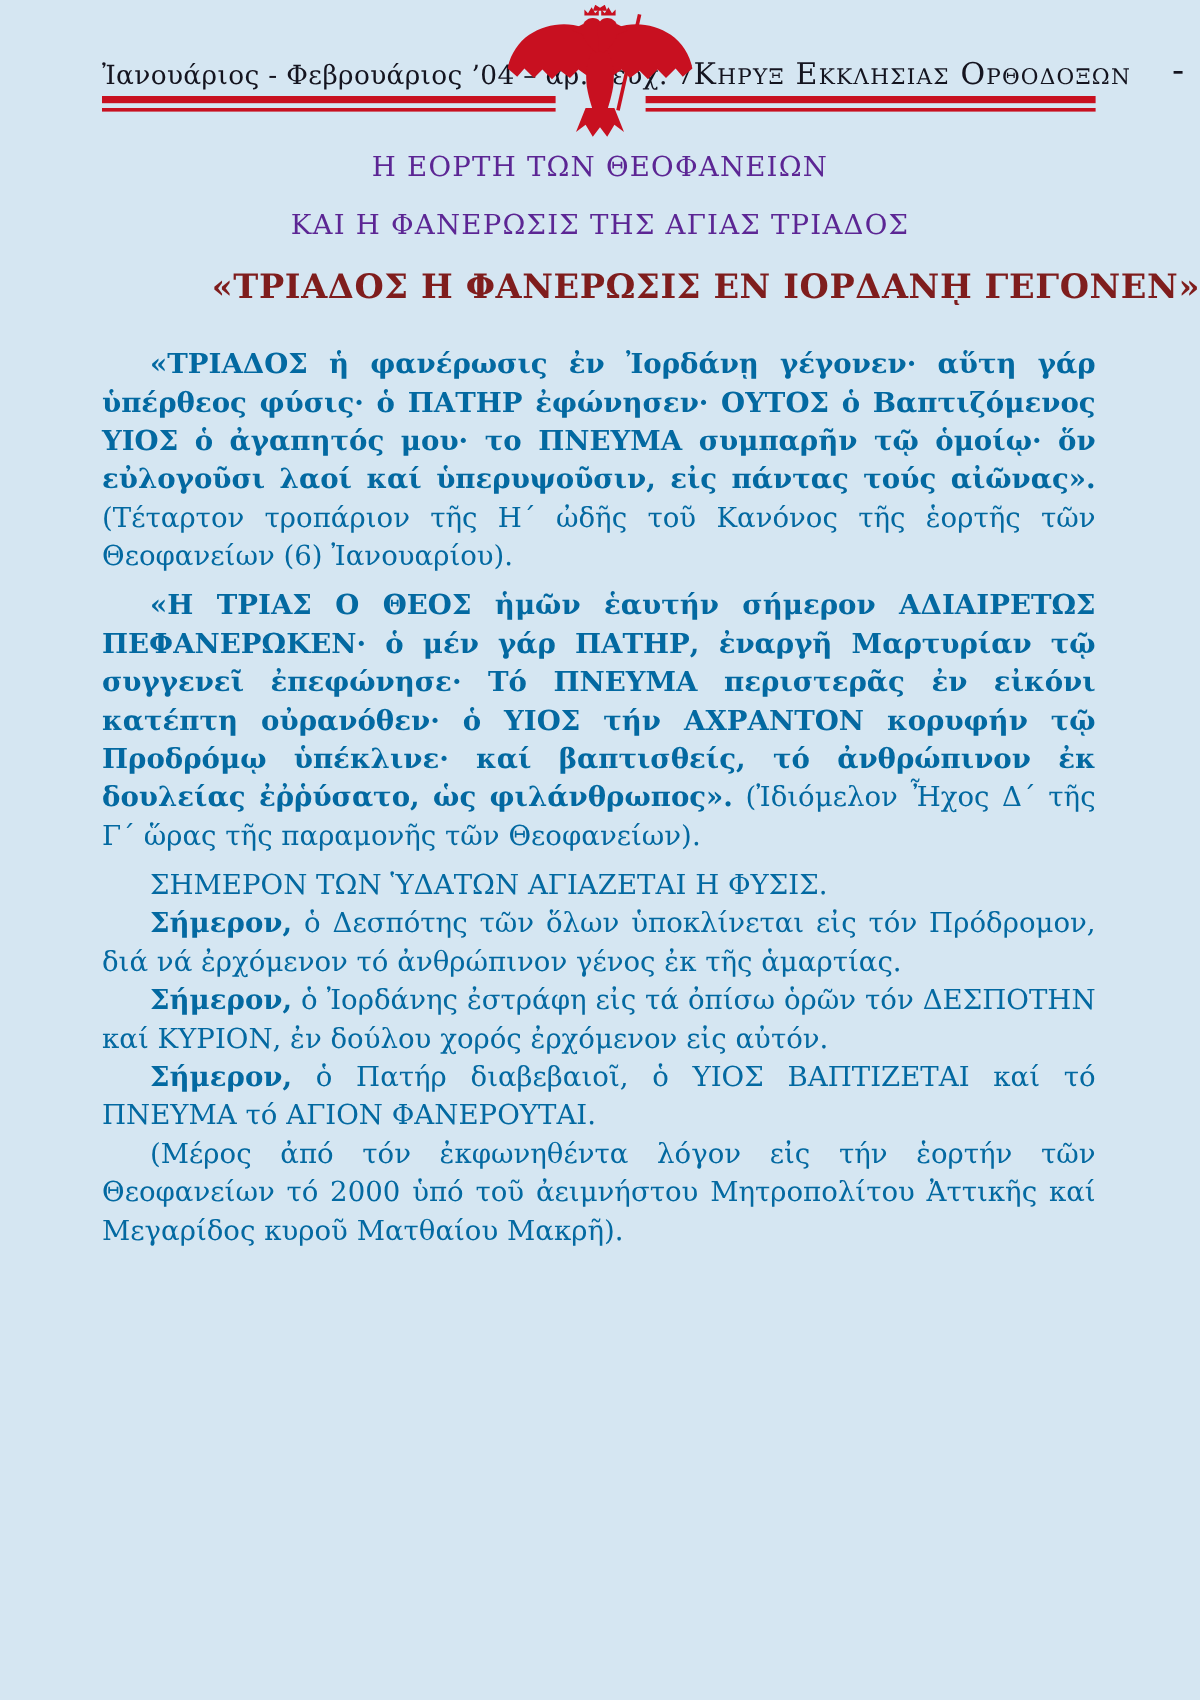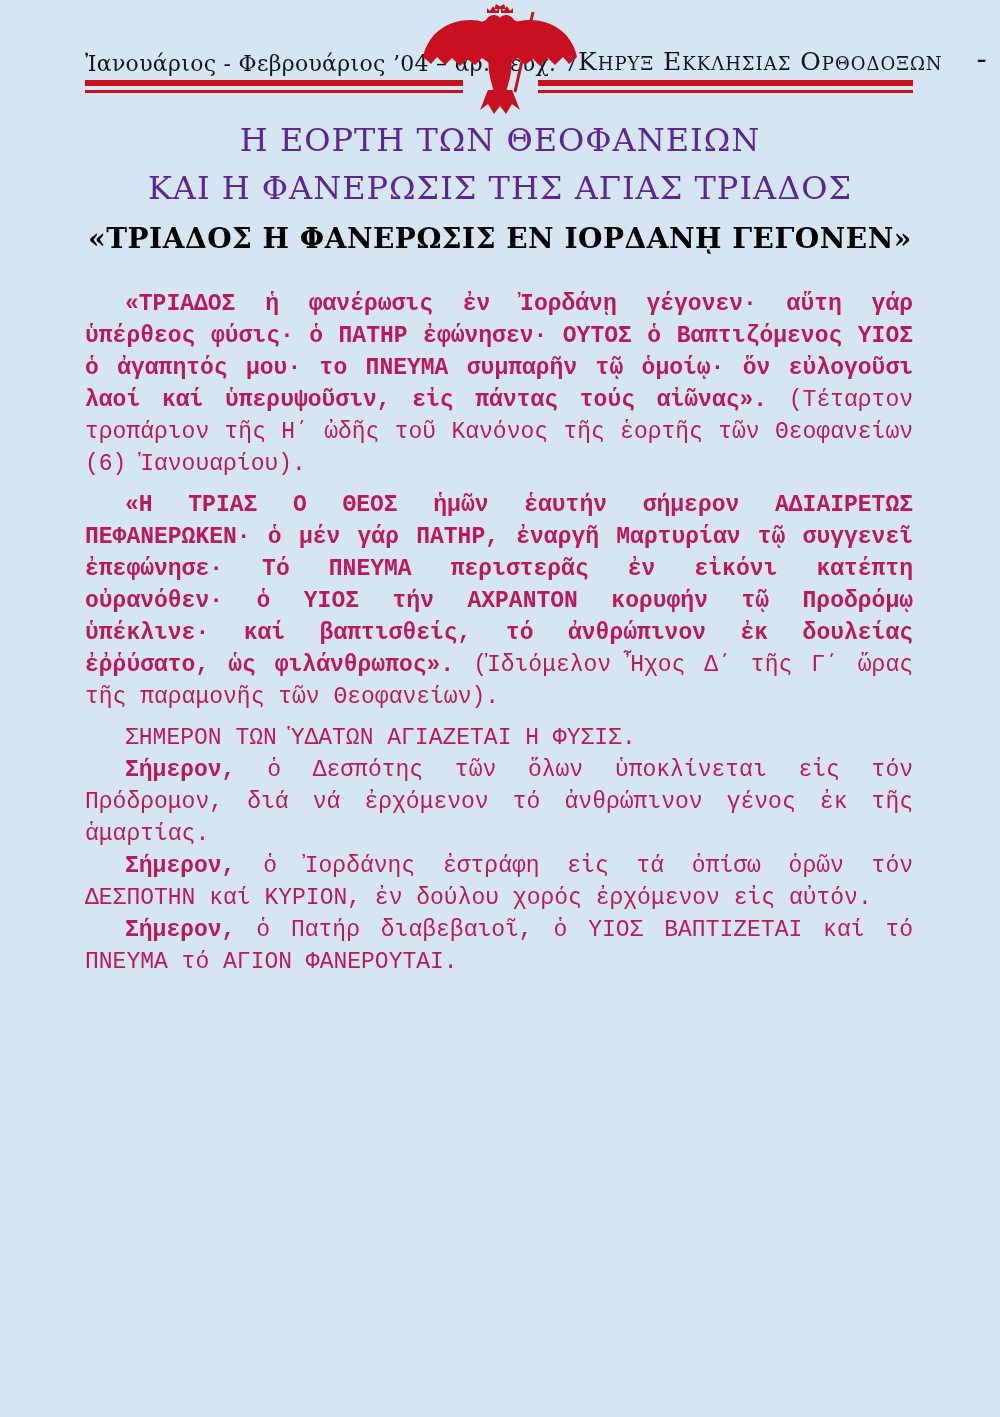--- a/index.html
+++ b/index.html
@@ -48,43 +48,42 @@
     position: absolute;
     left: 420px; top: 4px;
     width: 160px; height: 112px;
   }
   
   .title-block {
     position: absolute;
     left: 0; top: 116px; width: 1000px;
     text-align: center;
     color: #5c2694;
-    font-size: 32px;
+    font-size: 23px;
     line-height: 48px;
     letter-spacing: 1px;
     font-weight: normal;
   }
   .subtitle {
     position: absolute;
     left: 0; top: 222px; width: 1000px;
-    text-align: center;
-    color: #000000;
+    text-align: right;
+    color: #7f1d1d;
     font-size: 28px;
     font-weight: bold;
     letter-spacing: 0.5px;
   }
   
   .article-body {
     position: absolute;
     left: 85px; top: 288px; width: 828px;
-    color: #be185d;
+    color: #0369a1;
     font-size: 23px;
     line-height: 32px;
     text-align: justify;
-    font-family: Liberation Mono, monospace;
   }
   .article-body p {
     margin: 0;
     text-indent: 40px;
   }
   .article-body p.spaced { margin-bottom: 9px; }
   .article-body .b { font-weight: bold; }
 </style>
 </head>
 <body>
@@ -137,15 +136,16 @@
 
   <div class="subtitle">«ΤΡΙΑΔΟΣ Η ΦΑΝΕΡΩΣΙΣ ΕΝ ΙΟΡΔΑΝῌ ΓΕΓΟΝΕΝ»</div>
 
   <div class="article-body">
       <p class="spaced"><span class="b">«ΤΡΙΑΔΟΣ ἡ φανέρωσις ἐν Ἰορδάνῃ γέγονεν· αὕτη γάρ ὑπέρθεος φύσις· ὁ ΠΑΤΗΡ ἐφώνησεν· ΟΥΤΟΣ ὁ Βαπτιζόμενος ΥΙΟΣ ὁ ἀγαπητός μου· το ΠΝΕΥΜΑ συμπαρῆν τῷ ὁμοίῳ· ὅν εὐλογοῦσι λαοί καί ὑπερυψοῦσιν, εἰς πάντας τούς αἰῶνας».</span><span> (Τέταρτον τροπάριον τῆς Η΄ ὠδῆς τοῦ Κανόνος τῆς ἑορτῆς τῶν Θεοφανείων (6) Ἰανουαρίου).</span></p>
       <p class="spaced"><span class="b">«Η ΤΡΙΑΣ Ο ΘΕΟΣ ἡμῶν ἑαυτήν σήμερον ΑΔΙΑΙΡΕΤΩΣ ΠΕΦΑΝΕΡΩΚΕΝ· ὁ μέν γάρ ΠΑΤΗΡ, ἐναργῆ Μαρτυρίαν τῷ συγγενεῖ ἐπεφώνησε· Τό ΠΝΕΥΜΑ περιστερᾶς ἐν εἰκόνι κατέπτη οὐρανόθεν· ὁ ΥΙΟΣ τήν ΑΧΡΑΝΤΟΝ κορυφήν τῷ Προδρόμῳ ὑπέκλινε· καί βαπτισθείς, τό ἀνθρώπινον ἐκ δουλείας ἐῤῥύσατο, ὡς φιλάνθρωπος».</span><span> (Ἰδιόμελον Ἦχος Δ΄ τῆς Γ΄ ὥρας τῆς παραμονῆς τῶν Θεοφανείων).</span></p>
       <p><span>ΣΗΜΕΡΟΝ ΤΩΝ ὙΔΑΤΩΝ ΑΓΙΑΖΕΤΑΙ Η ΦΥΣΙΣ.</span></p>
       <p><span class="b">Σήμερον,</span><span> ὁ Δεσπότης τῶν ὅλων ὑποκλίνεται εἰς τόν Πρόδρομον, διά νά ἐρχόμενον τό ἀνθρώπινον γένος ἐκ τῆς ἁμαρτίας.</span></p>
       <p><span class="b">Σήμερον,</span><span> ὁ Ἰορδάνης ἐστράφη εἰς τά ὀπίσω ὁρῶν τόν ΔΕΣΠΟΤΗΝ καί ΚΥΡΙΟΝ, ἐν δούλου χορός ἐρχόμενον εἰς αὐτόν.</span></p>
       <p><span class="b">Σήμερον,</span><span> ὁ Πατήρ διαβεβαιοῖ, ὁ ΥΙΟΣ ΒΑΠΤΙΖΕΤΑΙ καί τό ΠΝΕΥΜΑ τό ΑΓΙΟΝ ΦΑΝΕΡΟΥΤΑΙ.</span></p>
+      <p><span>(Μέρος ἀπό τόν ἐκφωνηθέντα λόγον εἰς τήν ἑορτήν τῶν Θεοφανείων τό 2000 ὑπό τοῦ ἀειμνήστου Μητροπολίτου Ἀττικῆς καί Μεγαρίδος κυροῦ Ματθαίου Μακρῆ).</span></p>
     </div>
 
 </div>
 
 </body></html>

